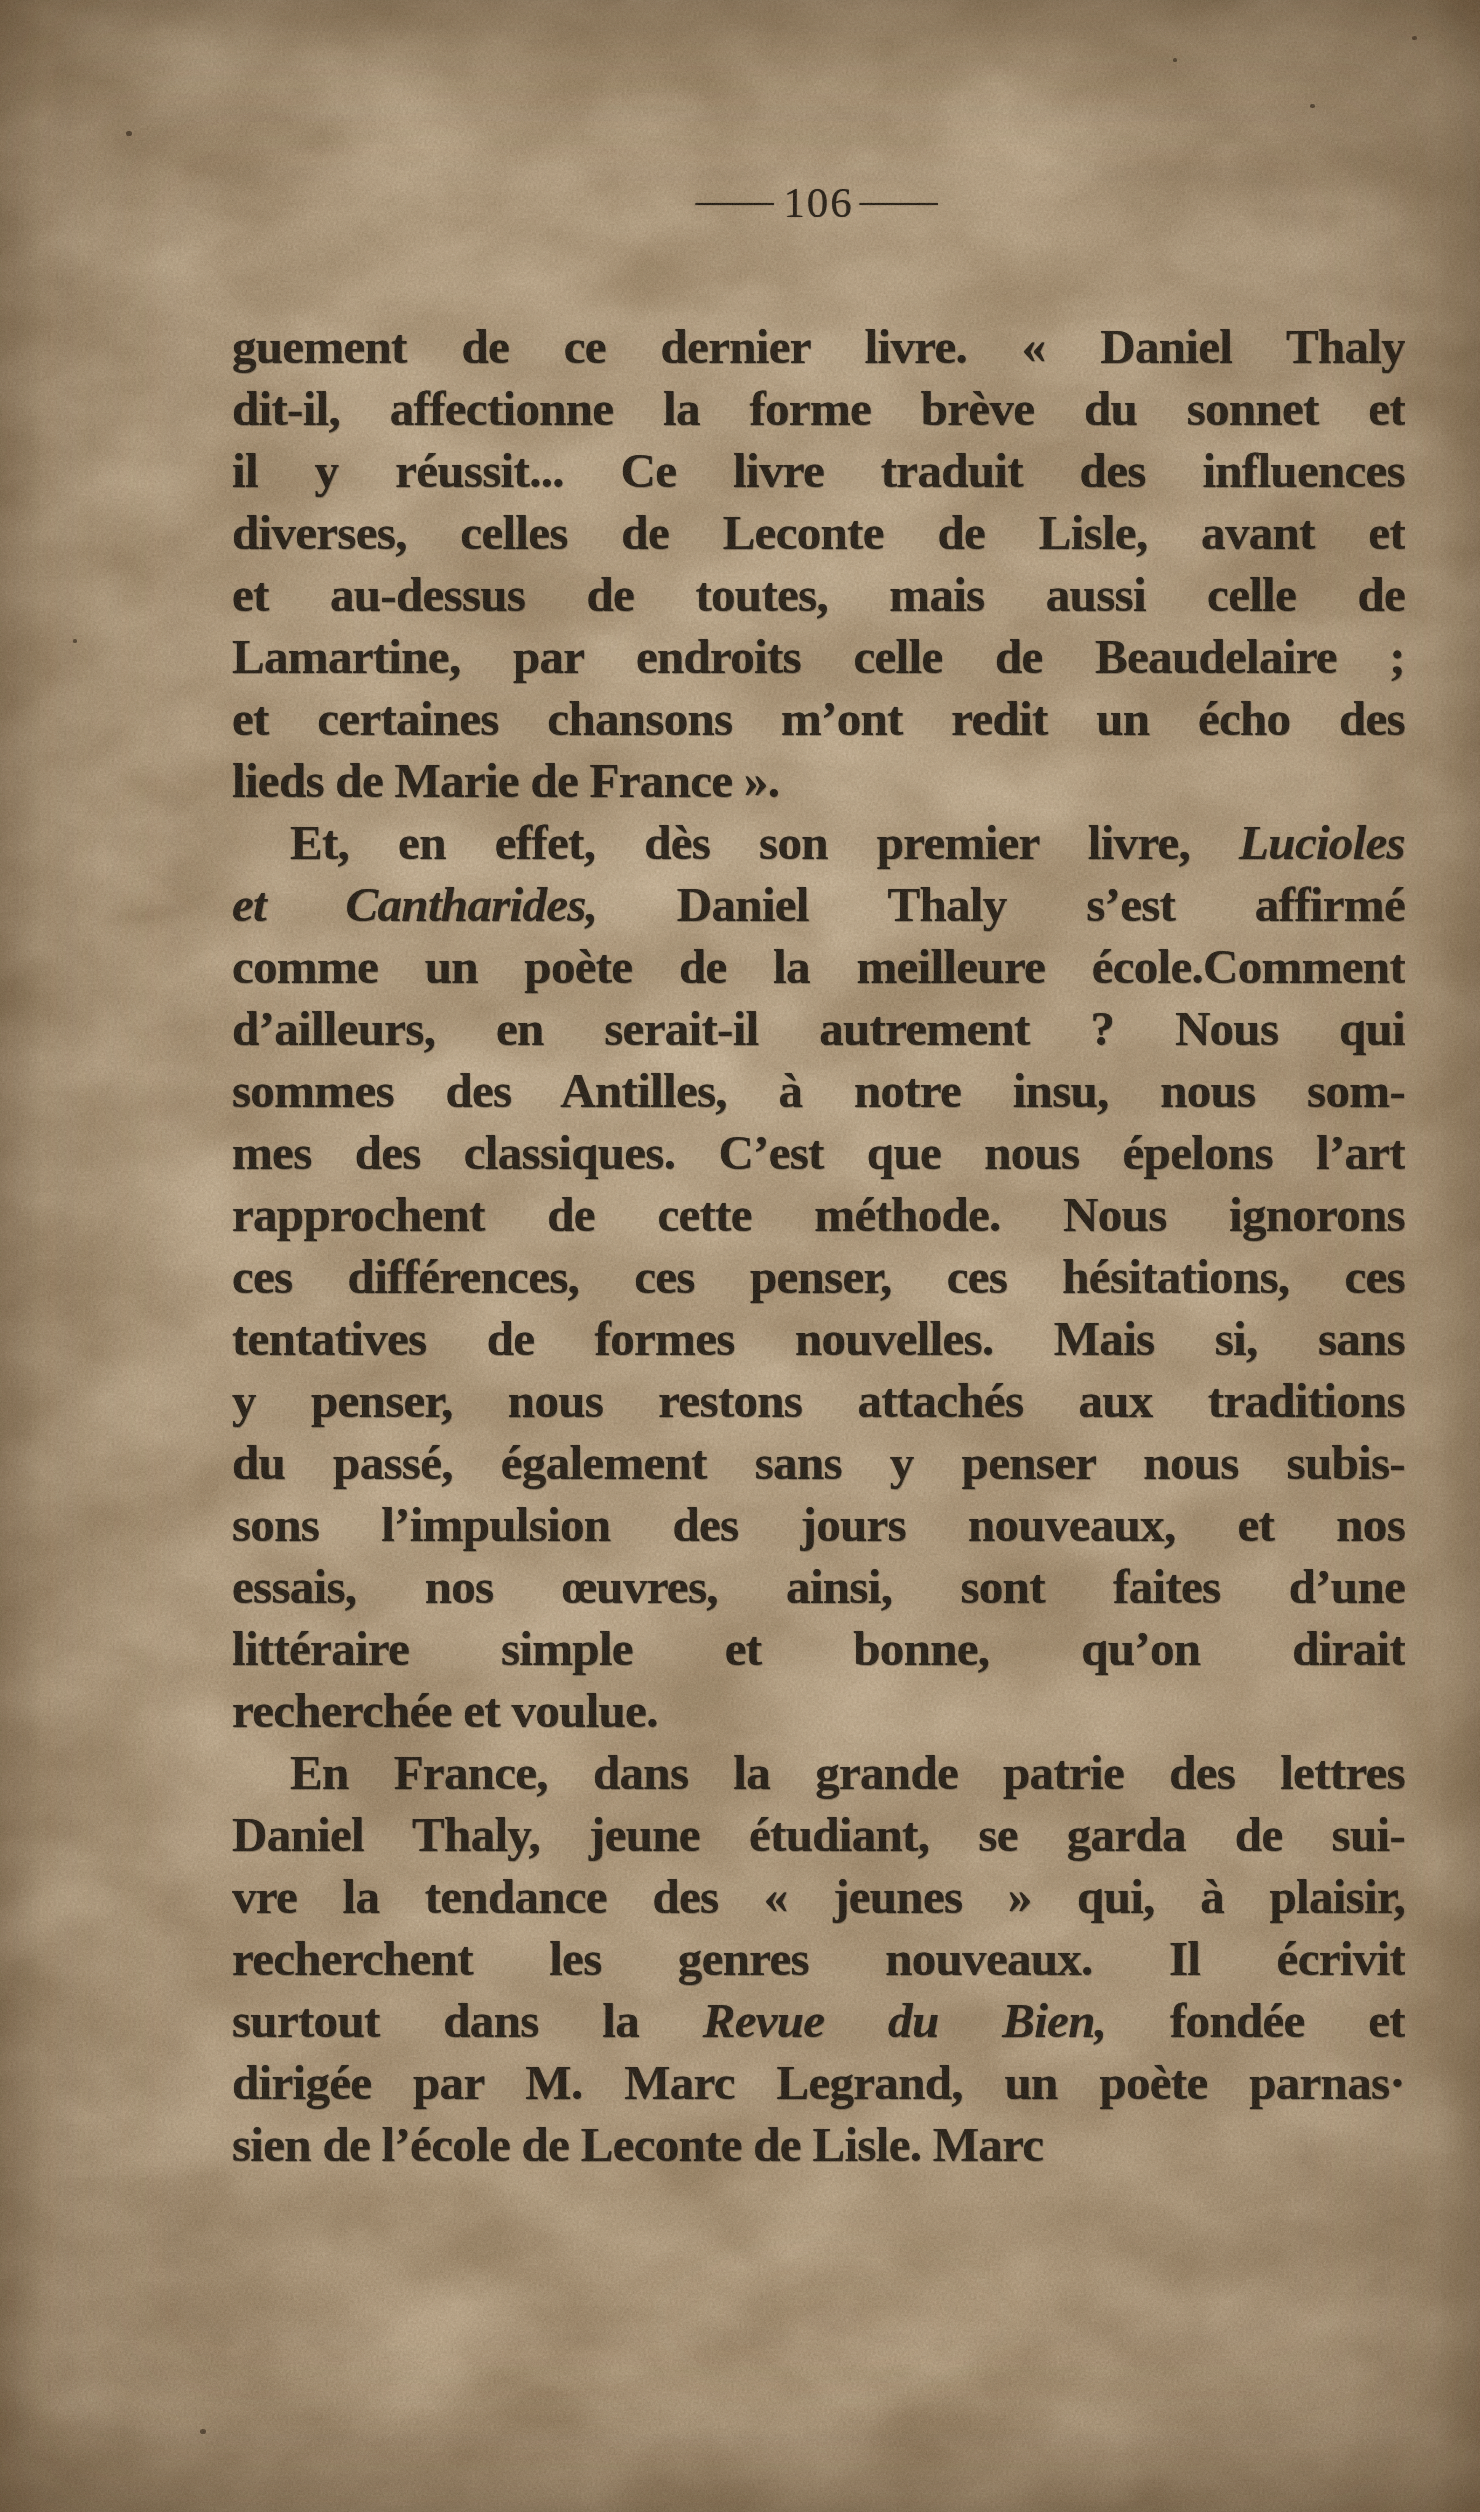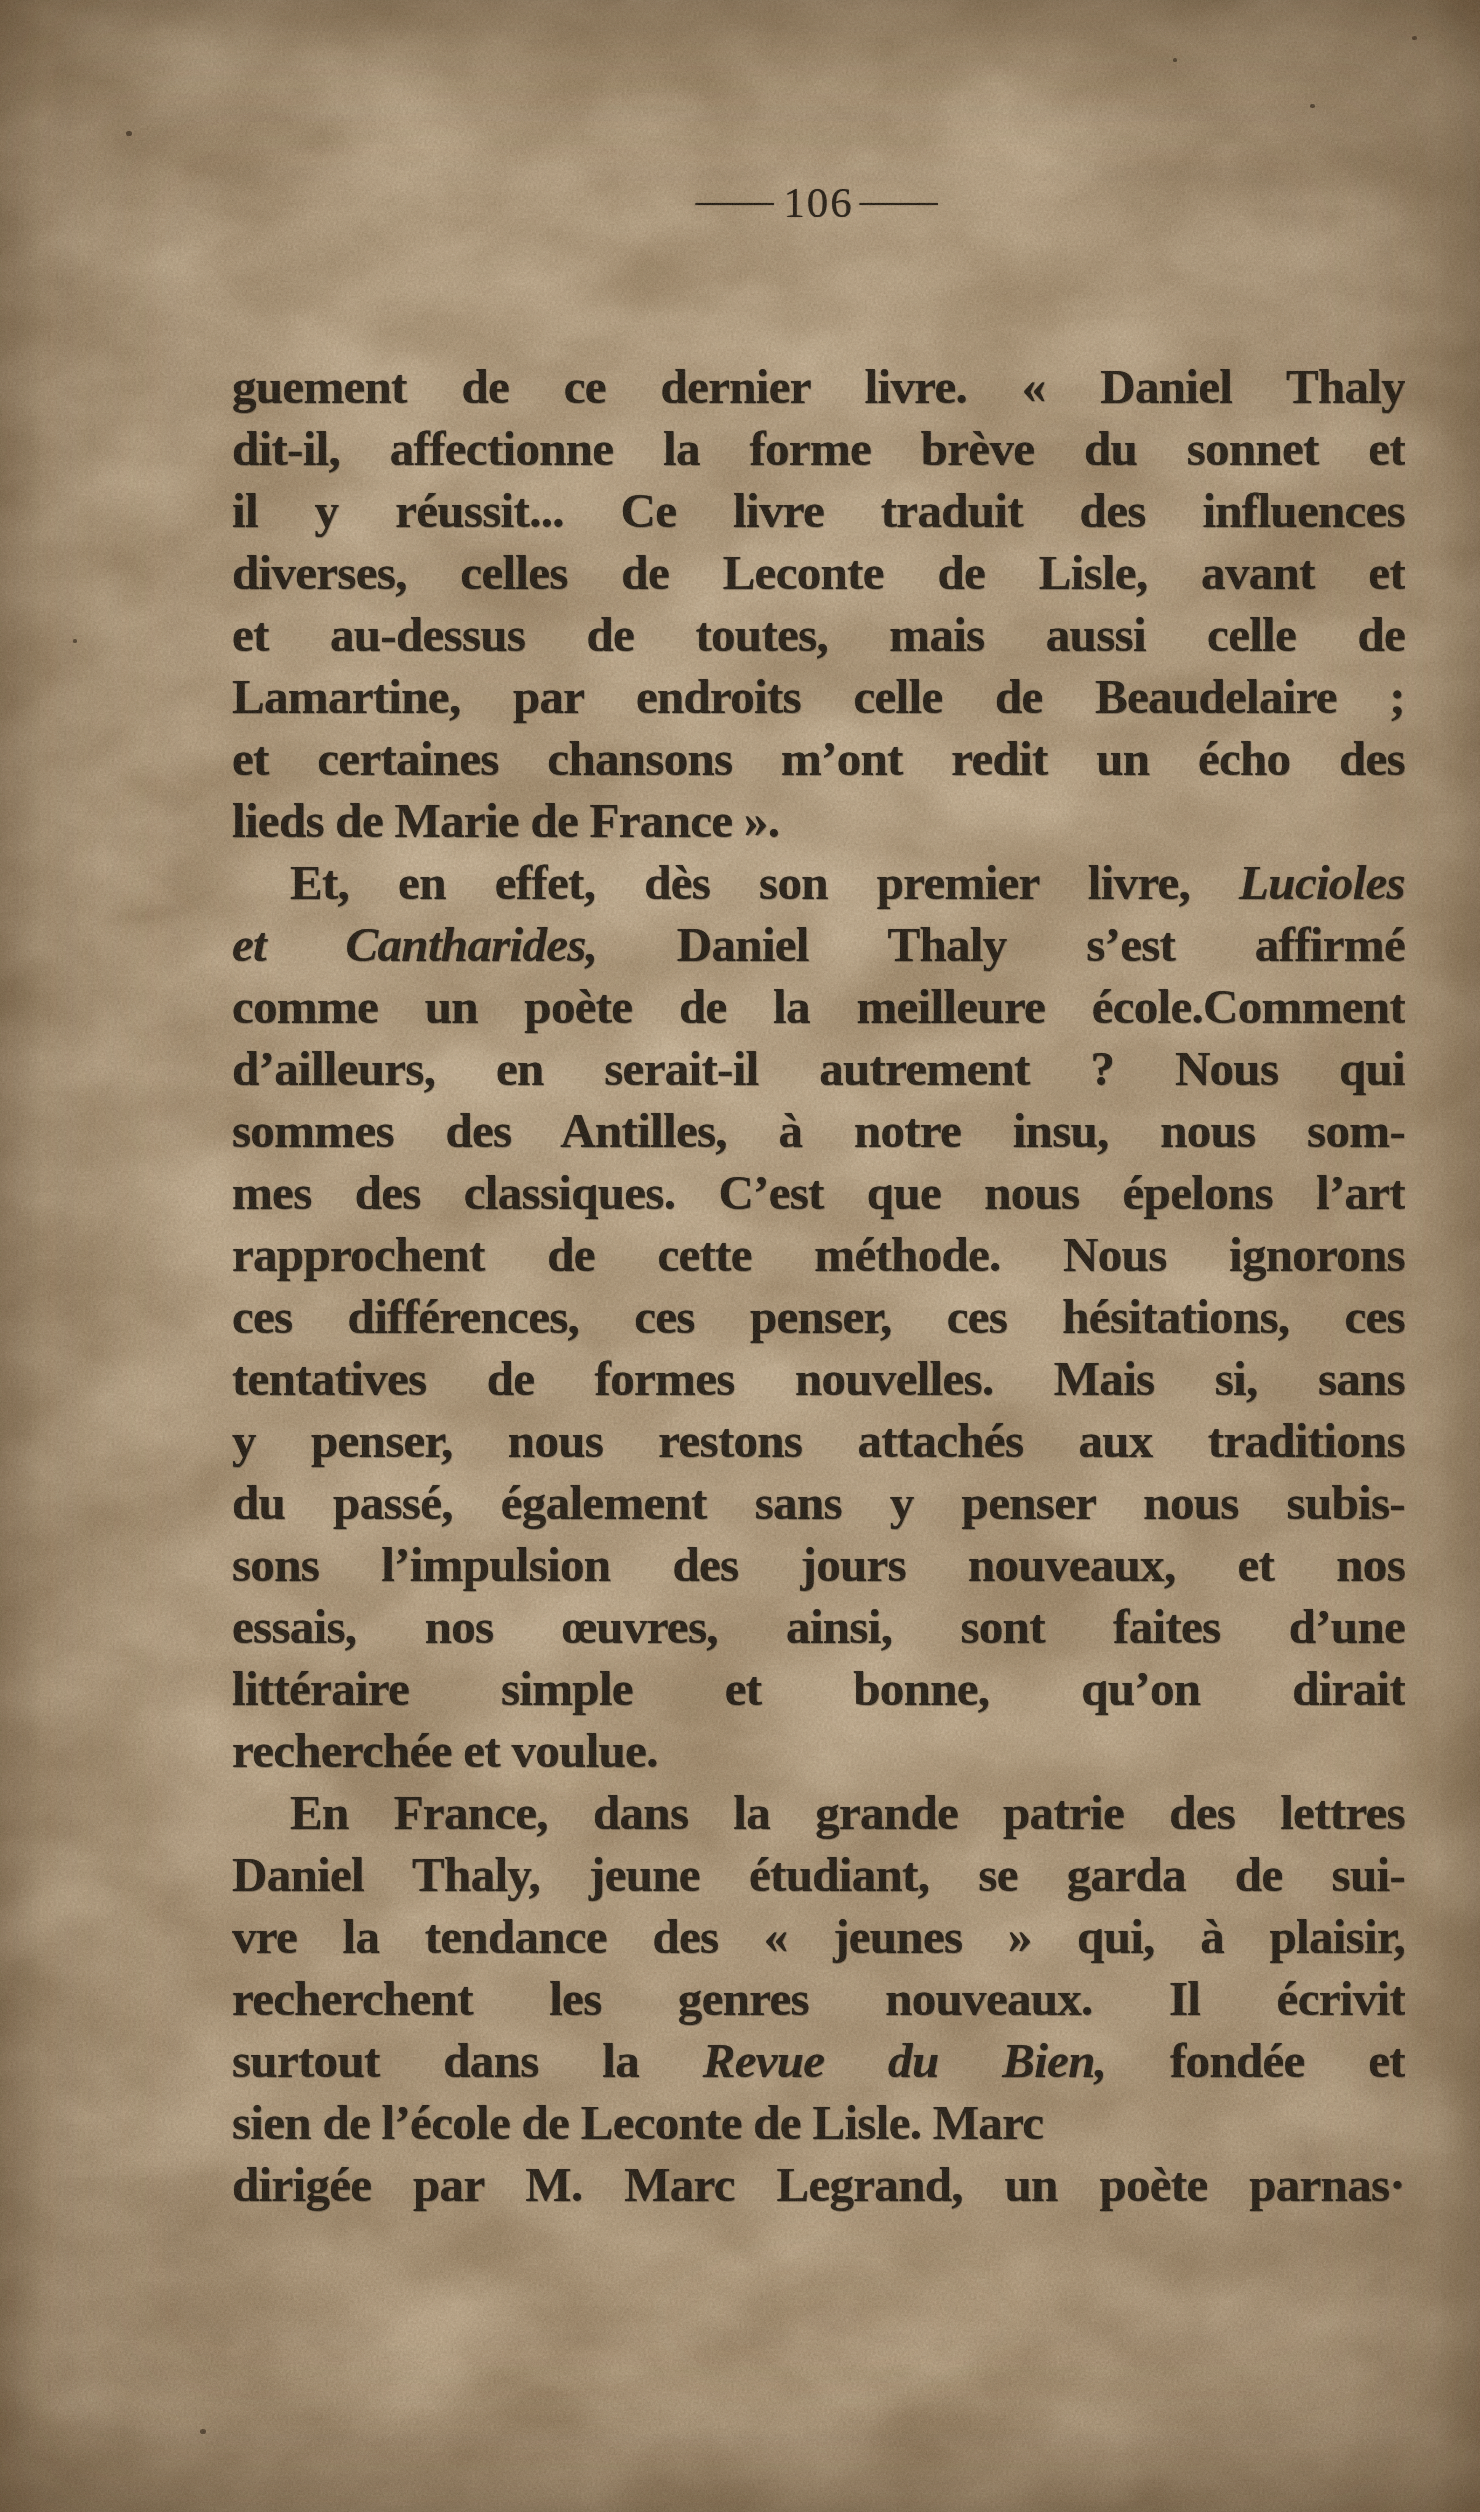--- a/index.html
+++ b/index.html
@@ -64,21 +64,20 @@
     letter-spacing:1.9px;
     text-shadow:0 0 0.9px rgba(38,28,18,0.7);
     font-variant-numeric:oldstyle-nums;
   }
   .header .dash{display:inline-block;transform:scaleX(1.8) translateY(-2.8px);margin:0 24px;}
   .body-text{
     position:absolute;top:316px;left:0;width:100%;
     font-size:49px;font-weight:700;line-height:62px;
     letter-spacing:-0.7px;
     text-shadow:0 0 0.9px rgba(38,28,18,0.75), 0.6px 0.8px 0.7px rgba(38,28,18,0.32);
-    margin-top:40px;
   }
   .line{
     text-align:justify;text-align-last:justify;
     height:62px;overflow:hidden;white-space:normal;
   }
   .line.last{text-align-last:left;}
   .para.indent .line:first-child{text-indent:58px;}
   .line i{font-style:italic;}
   
   svg.texture{position:absolute;inset:0;pointer-events:none;}
@@ -135,22 +134,22 @@
           <div class="line"><span>essais, nos œuvres, ainsi, sont faites d’une</span></div>
           <div class="line"><span>littéraire simple et bonne, qu’on dirait</span></div>
           <div class="line last"><span>recherchée et voulue.</span></div>
         </div>
         <div class="para indent">
           <div class="line"><span>En France, dans la grande patrie des lettres</span></div>
           <div class="line"><span>Daniel Thaly, jeune étudiant, se garda de sui-</span></div>
           <div class="line"><span>vre la tendance des « jeunes » qui, à plaisir,</span></div>
           <div class="line"><span>recherchent les genres nouveaux. Il écrivit</span></div>
           <div class="line"><span>surtout dans la </span><i>Revue du Bien,</i><span> fondée et</span></div>
+          <div class="line"><span>dirigée par M. Marc Legrand, un poète parnas·</span></div>
           <div class="line last"><span>sien de l’école de Leconte de Lisle. Marc</span></div>
-          <div class="line"><span>dirigée par M. Marc Legrand, un poète parnas·</span></div>
         </div>
       </div>
   </div>
 
   <svg class="texture mottle" width="1481" height="2512" xmlns="http://www.w3.org/2000/svg" viewBox="0 0 1585 2689">
     <filter id="mottle">
         <feTurbulence type="fractalNoise" baseFrequency="0.006 0.009" numOctaves="4" seed="11"></feTurbulence>
       <feColorMatrix type="matrix" values="0 0 0 0 0.33  0 0 0 0 0.25  0 0 0 0 0.15  0.9 0.9 0.9 0 -0.85"></feColorMatrix>
     </filter>
     <rect width="1585" height="2689" filter="url(#mottle)"></rect>

